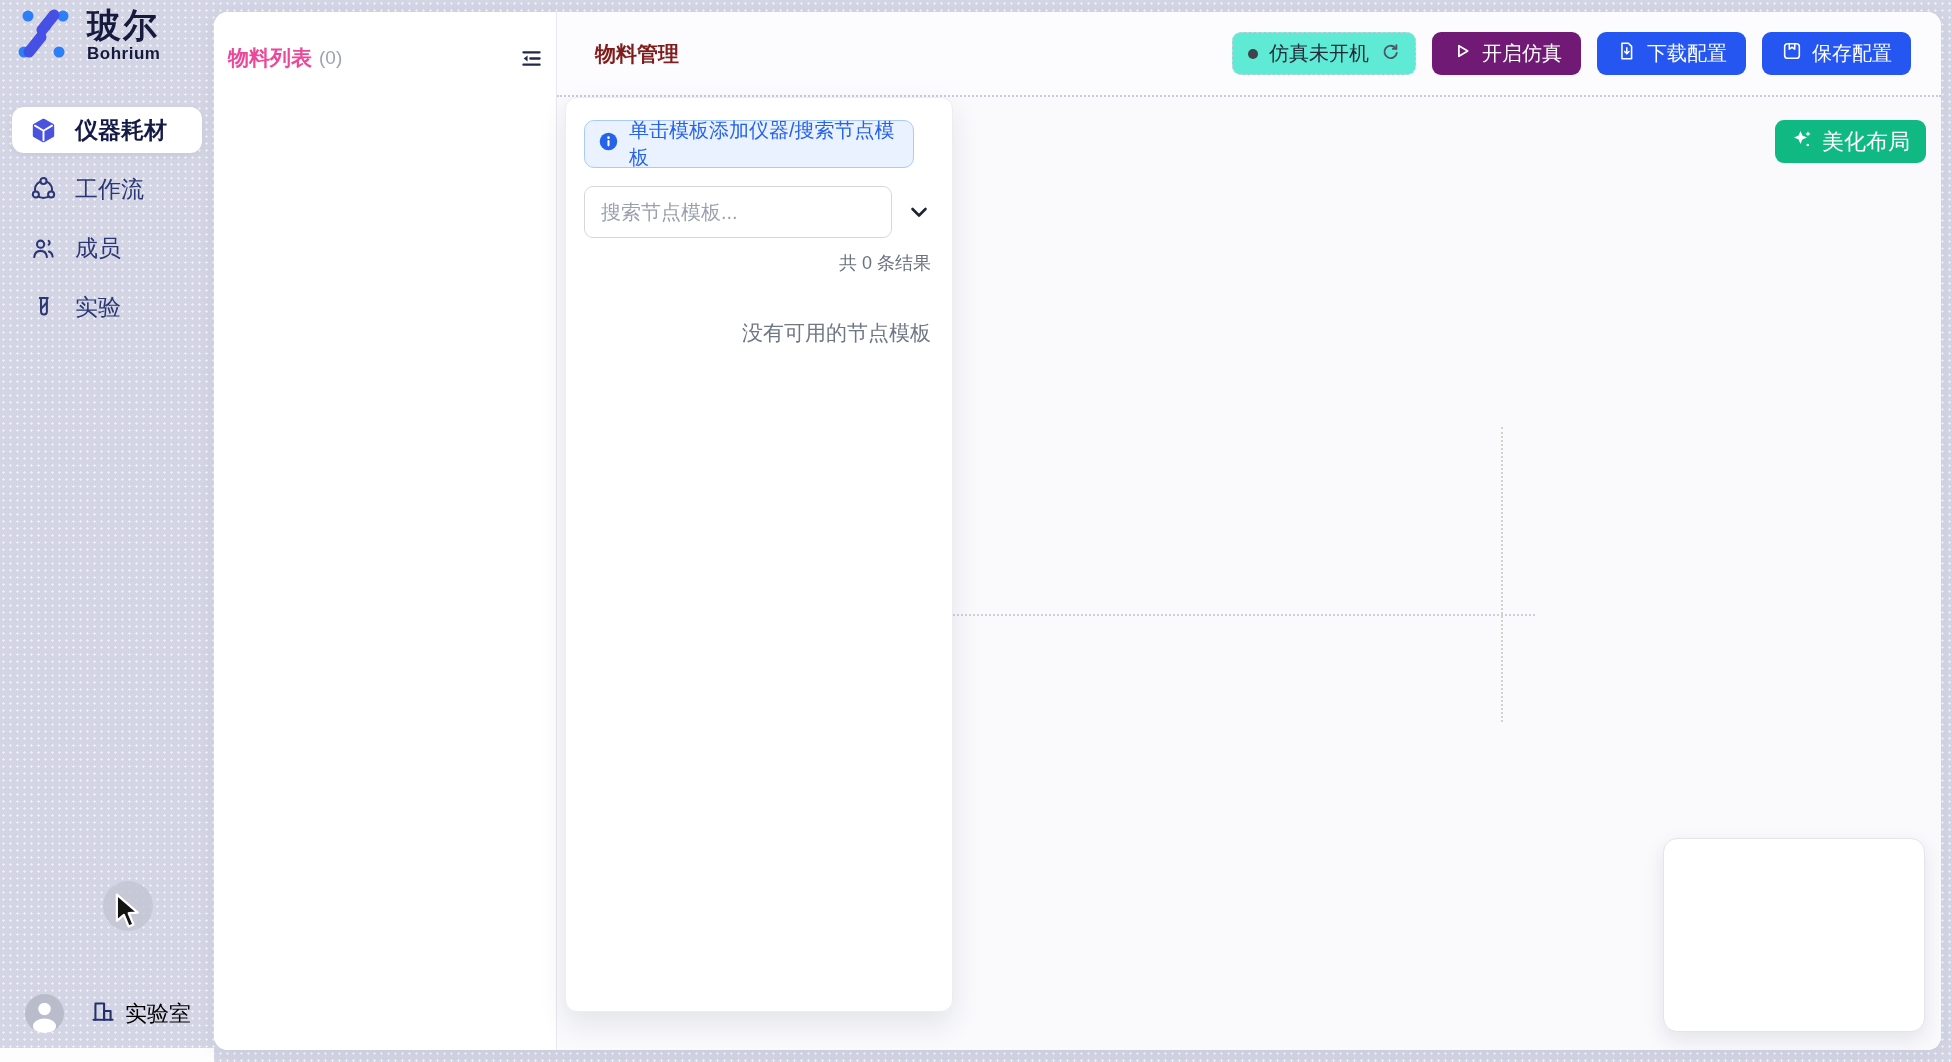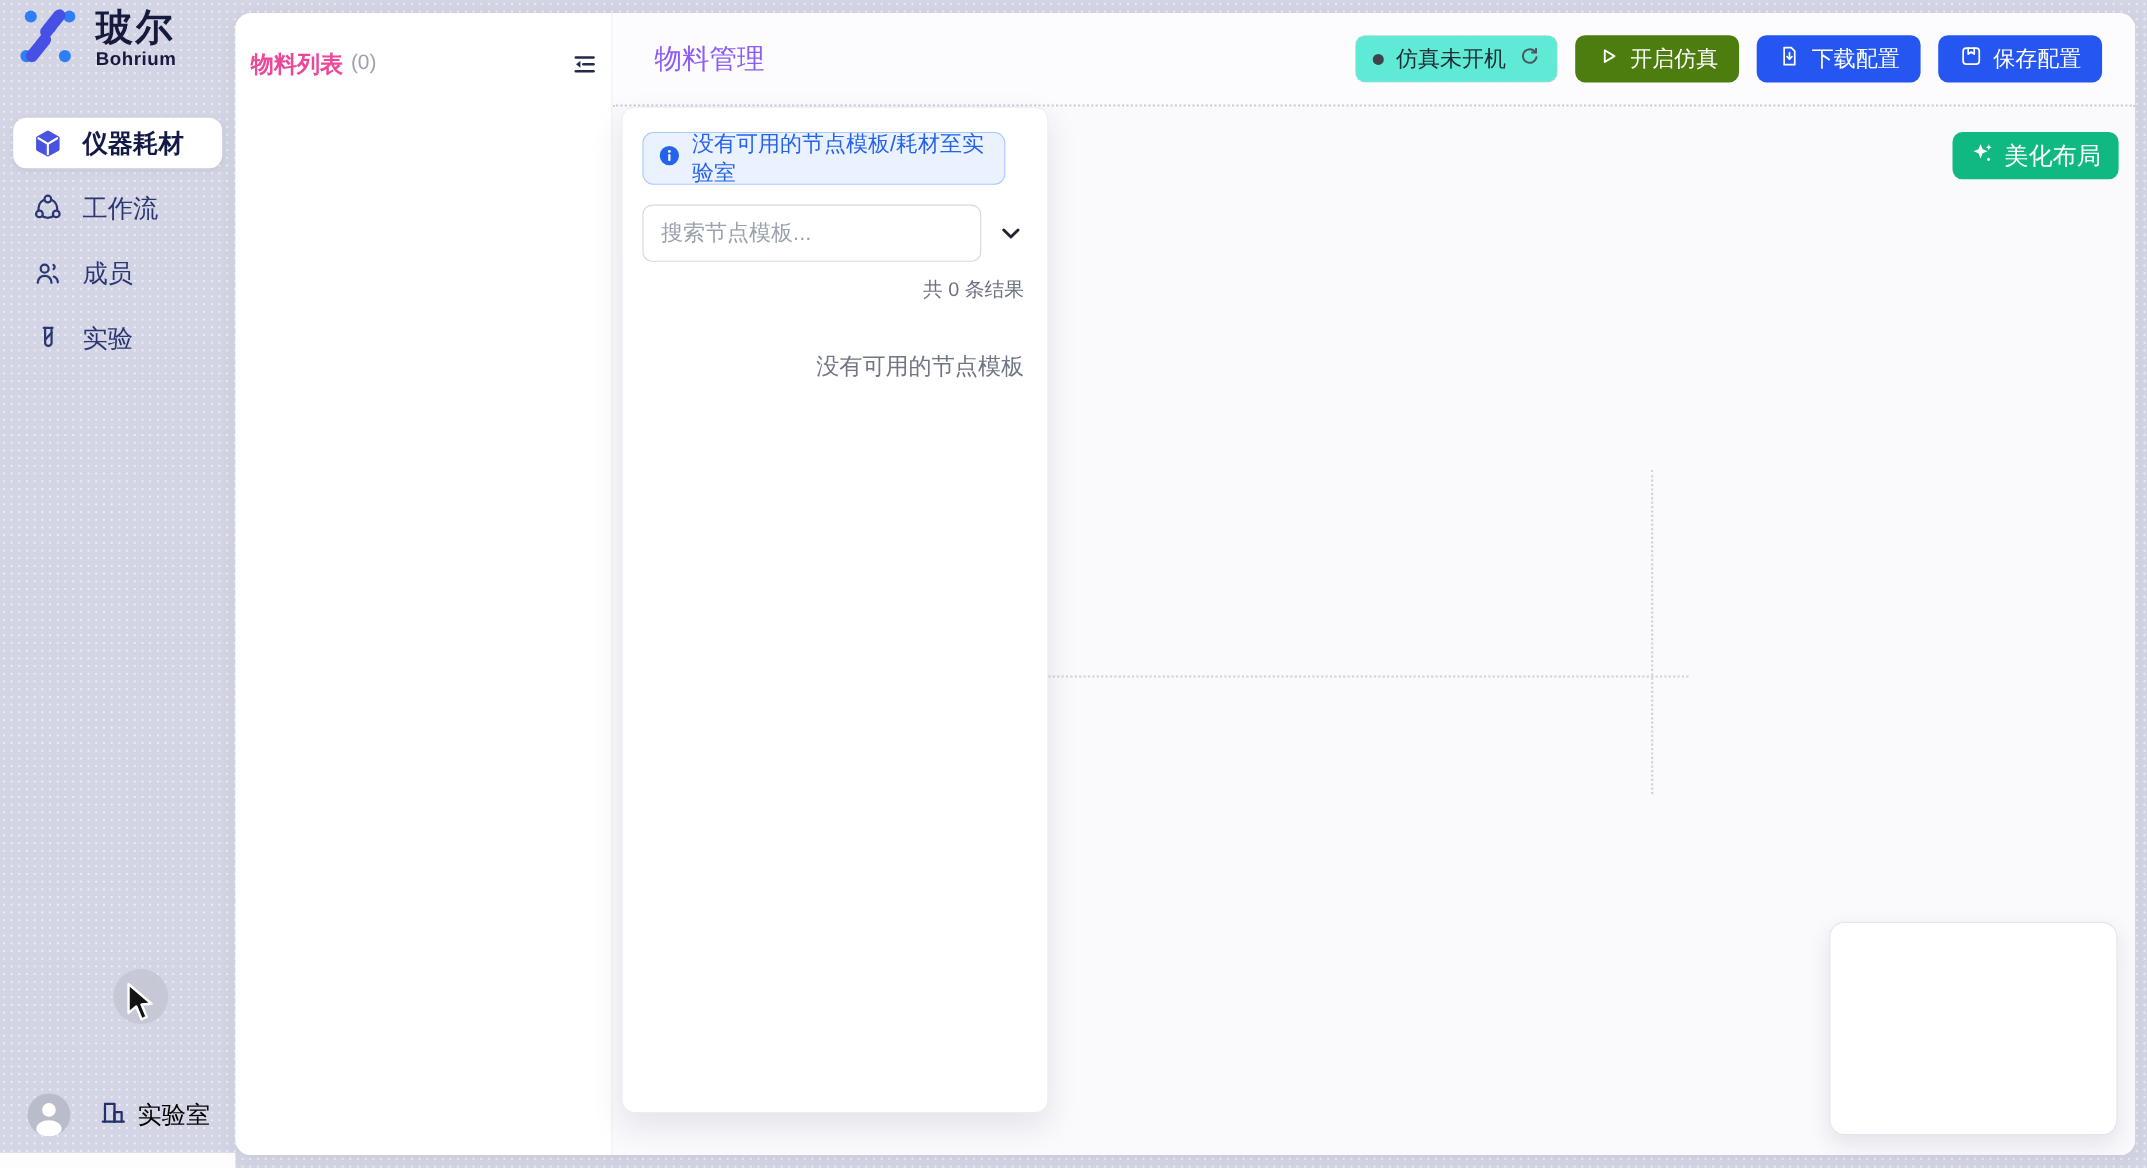--- a/index.html
+++ b/index.html
@@ -49,31 +49,31 @@
   .left-panel { width:343px; flex:0 0 343px; border-right:1px solid #e7e8ee; background:#fff; padding:32px 12px 0 14px; }
   .lp-head { display:flex; align-items:center; }
   .lp-title { font-size:21px; font-weight:700; color:#ec4899; }
   .lp-count { font-size:19px; color:#9ca3af; margin-left:7px; }
   .lp-collapse { margin-left:auto; width:26px; height:26px; display:flex; align-items:center; justify-content:center; cursor:pointer; }
 
   
   .main { flex:1; display:flex; flex-direction:column; background:#fcfcfe; min-width:0; }
   .main-header { height:85px; flex:0 0 85px; display:flex; align-items:center; padding-left:38px;
     border-bottom:2px dotted #c9cbdd; background:#fcfcfe; }
-  .main-title { font-size:25px; font-weight:400; color:#8b5cf6; }
+  .main-title { font-size:21px; font-weight:700; color:#7f1d1d; }
   .actions { margin-left:auto; margin-right:30px; display:flex; align-items:center; gap:16px; }
 
   .status-pill { height:43px; display:flex; align-items:center; gap:11px; padding:0 15px;
     background:#5eead4; border:1px dashed #cfd1d9; border-radius:9px; cursor:pointer; }
   .status-dot { width:10px; height:10px; border-radius:50%; background:#3f434b; }
   .status-label { font-size:20px; color:#1f2937; }
 
   .btn { height:43px; display:flex; align-items:center; gap:9px; padding:0 19px;
     border:none; border-radius:9px; color:#fff; font-size:20px; font-family:inherit; cursor:pointer; }
-  .btn-green { background:#4d7c0f; }
+  .btn-green { background:#701a75; }
   .btn-blue  { background:#2656f2; }
 
   
   .canvas { flex:1; position:relative; background:#fafafd; }
   .guide-h { position:absolute; left:396px; top:517px; width:582px; border-top:2px dotted #cfd0de; }
   .guide-v { position:absolute; left:944px; top:330px; height:295px; border-left:2px dotted #d3d4c9; }
 
   .template-panel { position:absolute; left:8px; top:0px; width:388px; height:915px;
     background:#fff; border:1px solid #ececf2; border-radius:12px;
     box-shadow:0 12px 28px rgba(30,35,60,.10); padding:22px 20px 0 18px; }
@@ -266,21 +266,21 @@
 
       <div class="template-panel">
         <div class="tip-banner">
           <span>
             <svg width="21" height="21" viewBox="0 0 24 24">
               <circle cx="12" cy="12" r="10" fill="#2563eb"></circle>
               <circle cx="12" cy="7.6" r="1.5" fill="#fff"></circle>
               <rect x="10.8" y="10.2" width="2.4" height="7.4" rx="1.2" fill="#fff"></rect>
             </svg>
           </span>
-          <span>没有可用的节点模板/耗材至实验室</span>
+          <span>单击模板添加仪器/搜索节点模板</span>
         </div>
 
         <div class="search-row">
           <input class="search-input" type="text" placeholder="搜索节点模板..." style="">
           <span class="dd-toggle">
             <svg width="24" height="24" viewBox="0 0 24 24" fill="none" stroke="#1f2430" stroke-width="2.6" stroke-linecap="round" stroke-linejoin="round">
               <path d="M5.5 9l6.5 6.5L18.5 9"></path>
             </svg>
           </span>
         </div>

